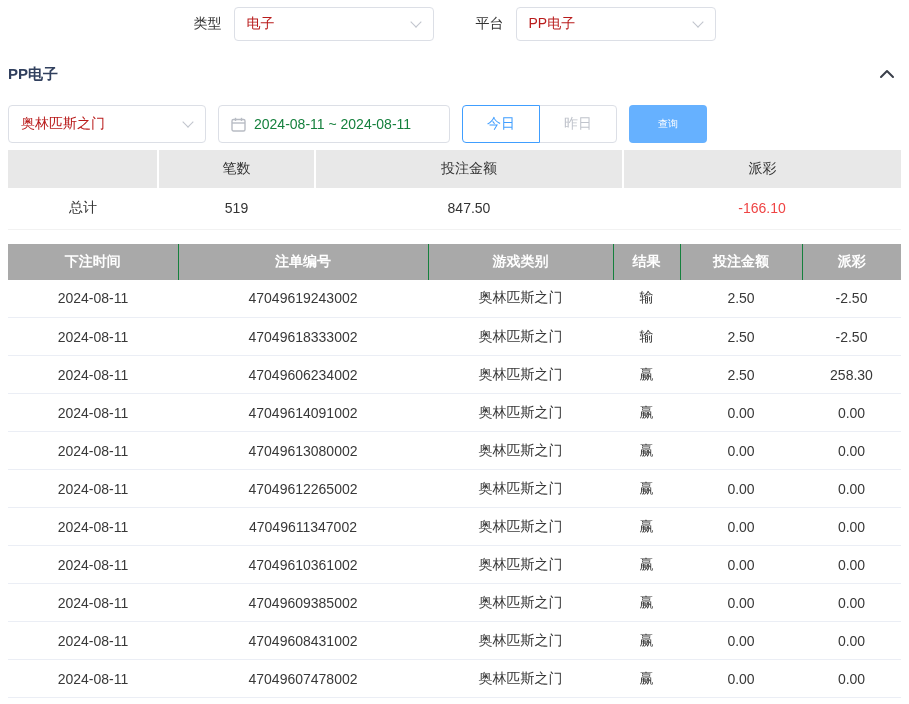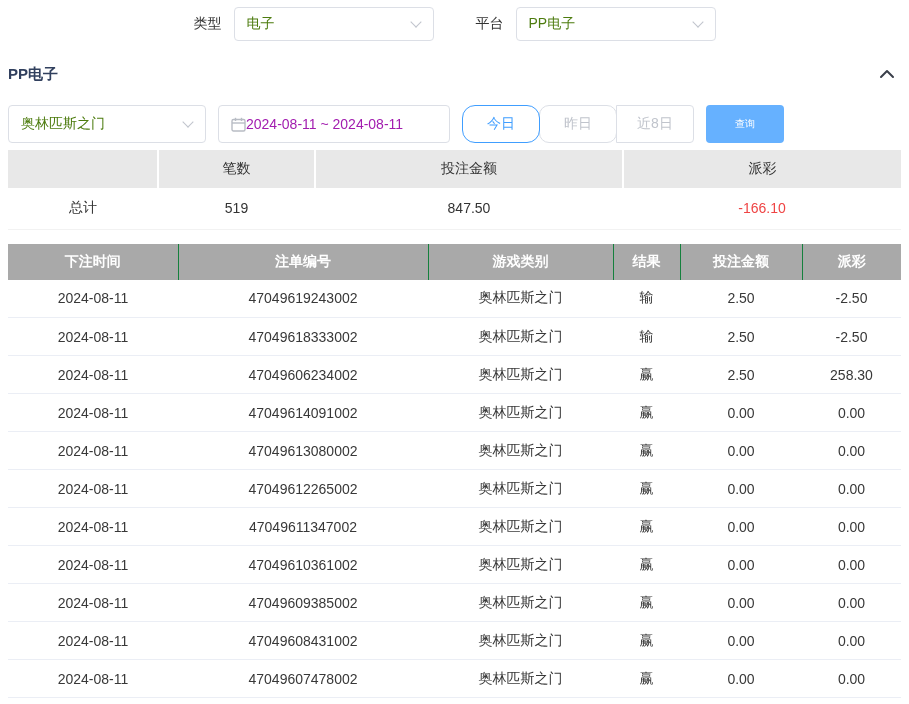--- a/index.html
+++ b/index.html
@@ -25,21 +25,21 @@
   .select {
     position: relative;
     width: 200px;
     height: 34px;
     border: 1px solid #dcdfe6;
     border-radius: 4px;
     background: #fff;
     display: flex;
     align-items: center;
     padding: 0 30px 0 12px;
-    color: #4d7c0f;
+    color: #b91c1c;
     cursor: pointer;
   }
   .select .chev {
     position: absolute;
     right: 13px;
     top: 50%;
     width: 8px;
     height: 8px;
     margin-top: -6px;
     border-right: 1.5px solid #c0c4cc;
@@ -63,45 +63,46 @@
   .query-row {
     display: flex;
     align-items: center;
     margin: 14px 8px 0 8px;
     height: 40px;
   }
   .select.lg { width: 198px; height: 38px; }
   .date-picker {
     display: flex;
     align-items: center;
+    gap: 8px;
     width: 232px;
     height: 38px;
     border: 1px solid #dcdfe6;
     border-radius: 4px;
     padding: 0 12px;
     margin-left: 12px;
-    color: #a21caf;
+    color: #15803d;
     cursor: pointer;
     background: #fff;
   }
   .btn-group { display: flex; margin-left: 12px; }
   .gbtn {
     width: 78px;
     height: 38px;
     background: #fff;
     border: 1px solid #dcdfe6;
     color: #c0c4cc;
     font-size: 14px;
     font-family: inherit;
     cursor: pointer;
   }
   .gbtn + .gbtn { margin-left: -1px; border-radius: 10px; }
   .gbtn:first-child { border-radius: 4px 0 0 4px; }
   .gbtn:last-child  { border-radius: 0 4px 4px 0; }
-  .gbtn.active { color: #409eff; border-color: #409eff; position: relative; z-index: 1; border-radius: 13px; }
+  .gbtn.active { color: #409eff; border-color: #409eff; position: relative; z-index: 1; }
   .search-btn {
     margin-left: 12px;
     width: 78px;
     height: 38px;
     background: #66b1ff;
     border: none;
     border-radius: 4px;
     color: #fff;
     font-size: 10px;
     font-family: inherit;
@@ -187,21 +188,20 @@
             <line x1="1" y1="6" x2="14" y2="6" stroke="#b8bcc4" stroke-width="1.4"></line>
             <line x1="4.5" y1="0.8" x2="4.5" y2="4" stroke="#b8bcc4" stroke-width="1.4"></line>
             <line x1="10.5" y1="0.8" x2="10.5" y2="4" stroke="#b8bcc4" stroke-width="1.4"></line>
           </svg>
       </span>
       <span>2024-08-11 ~ 2024-08-11</span>
     </div>
     <div class="btn-group">
       <button class="gbtn active">今日</button>
       <button class="gbtn">昨日</button>
-      <button class="gbtn">近8日</button>
     </div>
     <button class="search-btn">查询</button>
   </div>
 
   <table class="summary-table">
     <colgroup>
         <col style="width:150px">
         <col style="width:157px">
         <col style="width:308px">
         <col style="width:278px">

